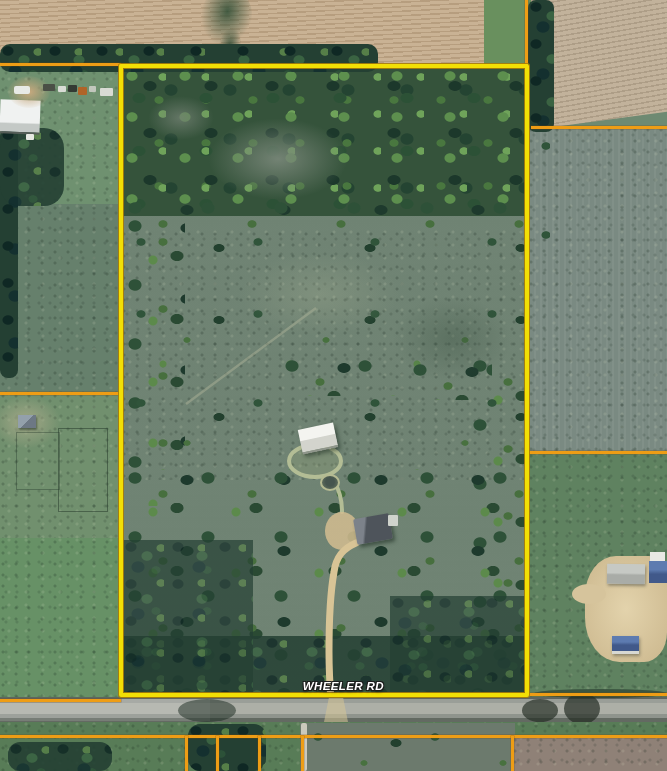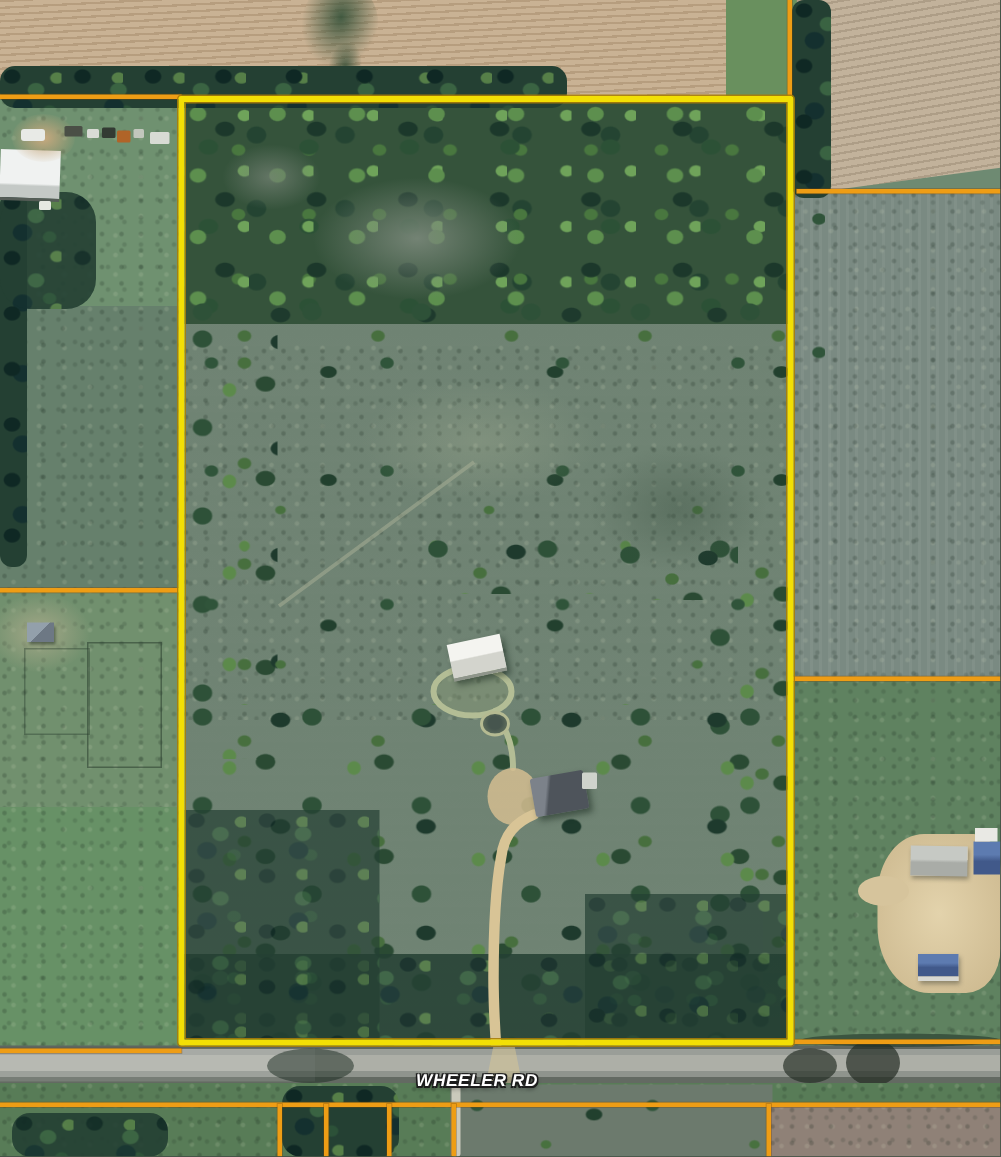--- a/index.html
+++ b/index.html
@@ -208,15 +208,15 @@
   <div class="oline" style="left: 0px; top: 699px; width: 121px; height: 3px; background: rgb(238, 157, 21);"></div>
   <div class="oline" style="left: 0px; top: 735px; width: 667px; height: 3px; background: rgb(238, 157, 21);"></div>
   <div class="oline" style="left: 185px; top: 736px; width: 3px; height: 35px; background: rgb(238, 157, 21);"></div>
   <div class="oline" style="left: 216px; top: 736px; width: 3px; height: 35px; background: rgb(238, 157, 21);"></div>
   <div class="oline" style="left: 258px; top: 736px; width: 3px; height: 35px; background: rgb(238, 157, 21);"></div>
   <div class="oline" style="left: 301px; top: 736px; width: 3px; height: 35px; background: rgb(238, 157, 21);"></div>
   <div class="oline" style="left: 511px; top: 736px; width: 3px; height: 35px; background: rgb(238, 157, 21);"></div>
 
   <div id="boundary" style="left: 119px; top: 64px; width: 410px; height: 633px; border-color: rgb(242, 223, 5);"></div>
 
-  <div id="road-label" style="left: 252px; top: 715px; width: 132px; height: 15px; color: rgb(255, 255, 255);">WHEELER RD</div>
+  <div id="road-label" style="left: 252px; top: 680px; width: 132px; height: 15px; color: rgb(255, 255, 255); text-align: right;">WHEELER RD</div>
 
 </div>
 
 </body></html>

